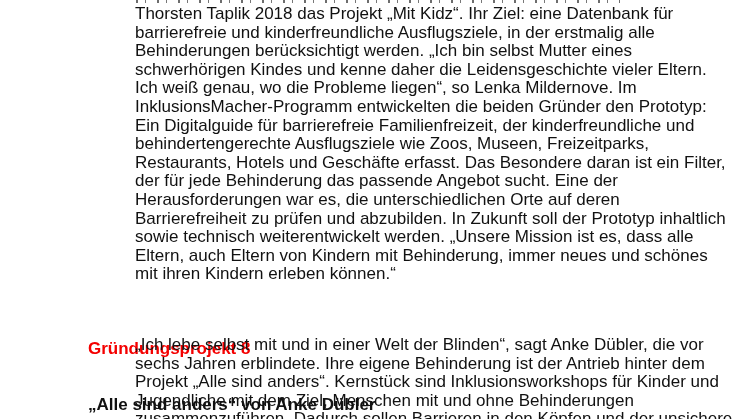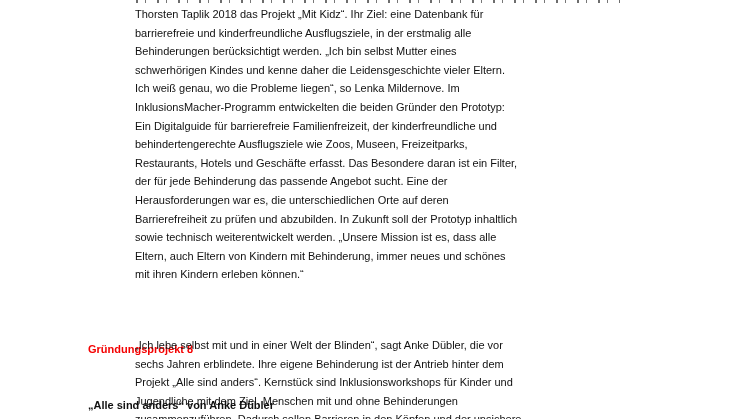--- a/index.html
+++ b/index.html
@@ -12,21 +12,21 @@
     height: 419px;
     overflow: hidden;
   }
   .page {
     position: relative;
     width: 746px;
     height: 419px;
     overflow: hidden;
     background: var(--page-bg, #ffffff);
     font-family: "Liberation Sans", sans-serif;
-    font-size: 11px;
+    font-size: 17px;
     line-height: 18.6px;
     color: var(--text-color, #111111);
   }
   
   .clipped-line-top {
     position: absolute;
     left: 136px;
     top: 0;
     width: 484px;
     height: 3px;

